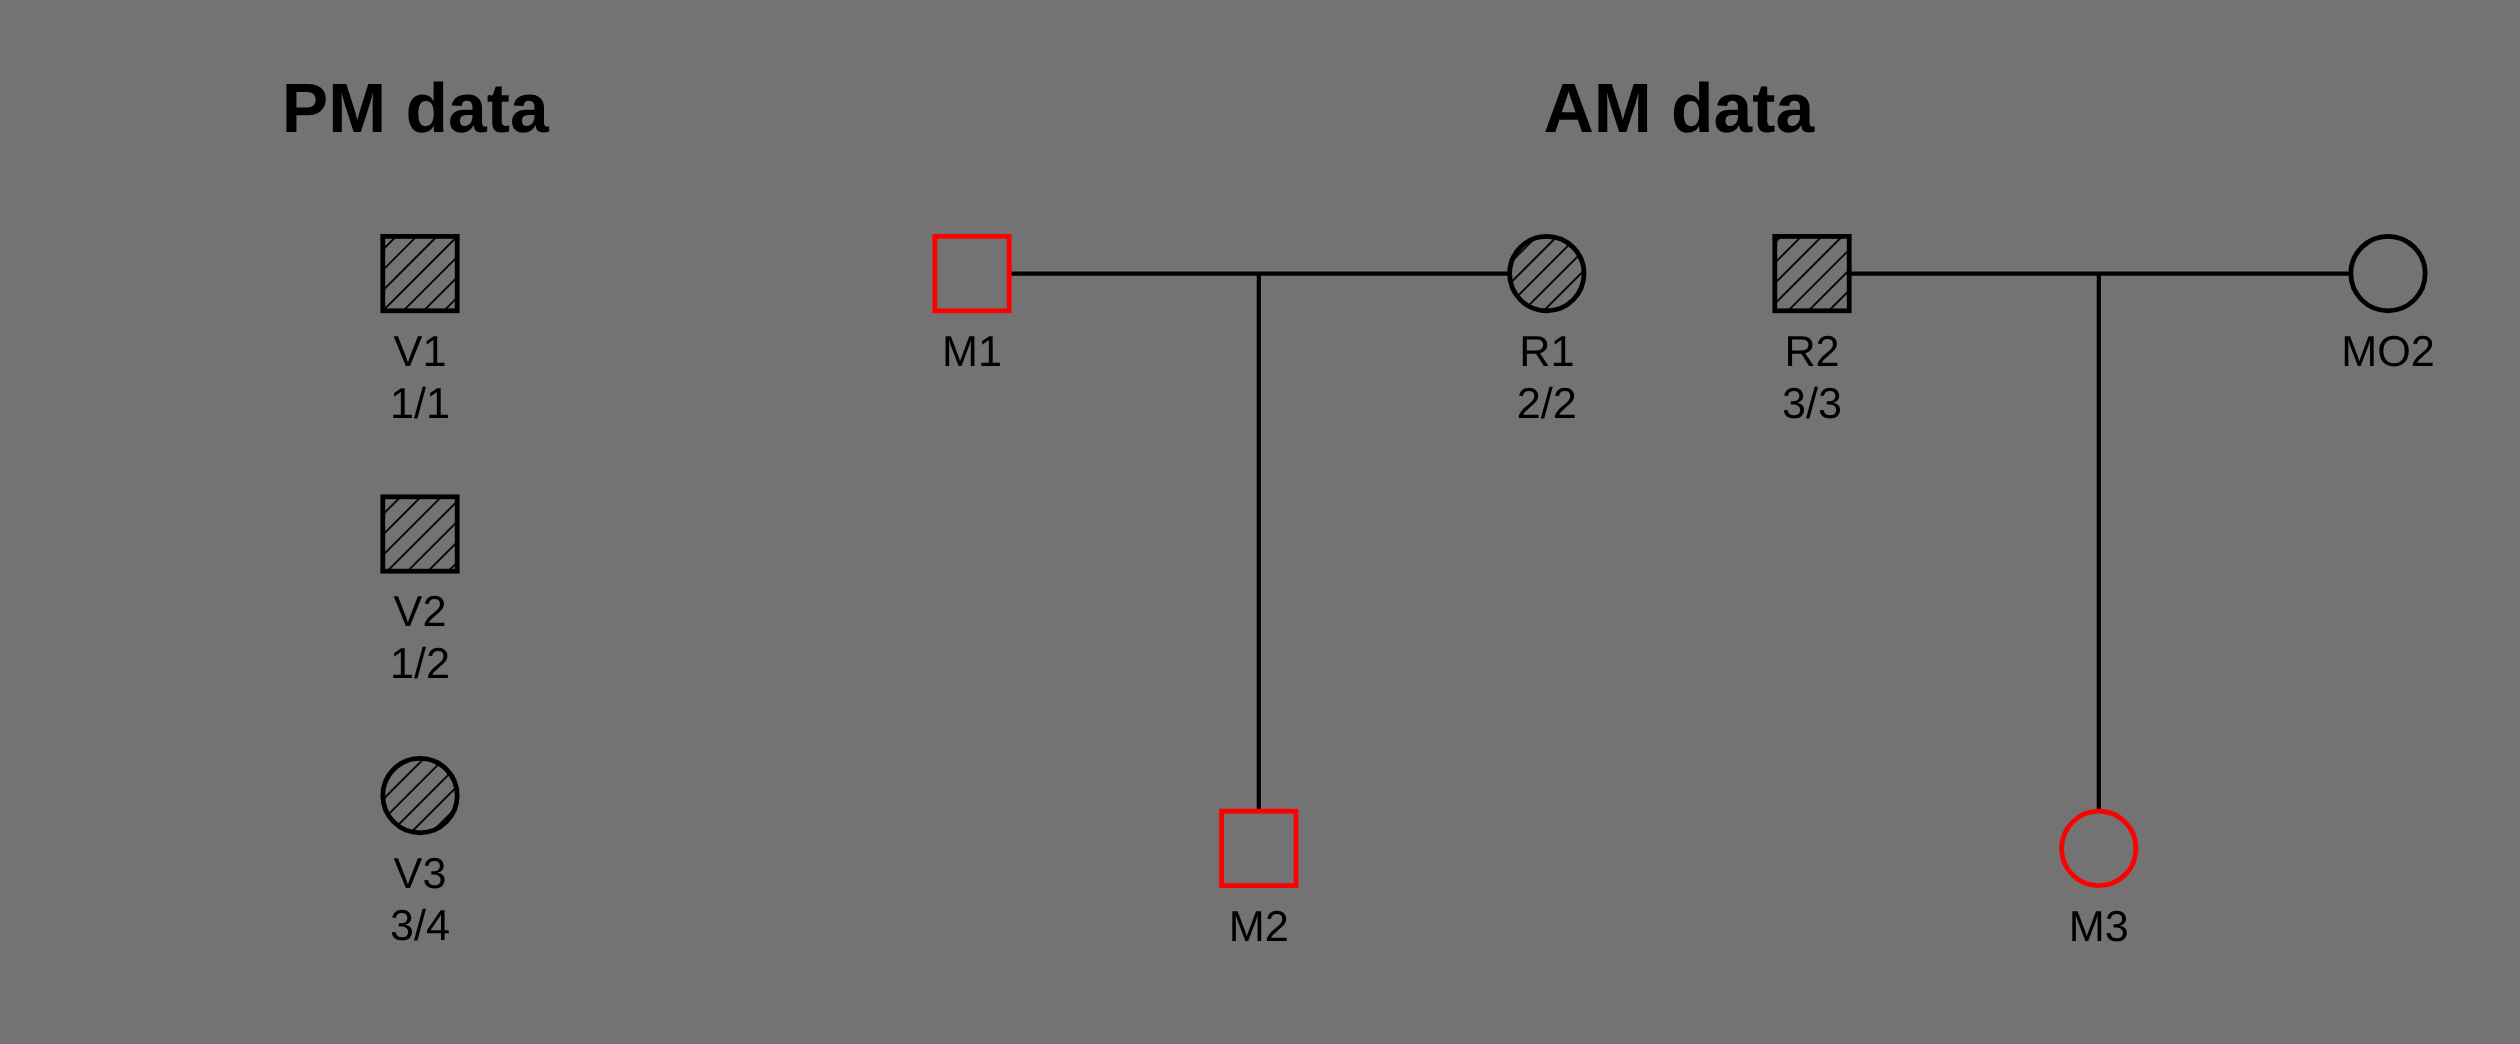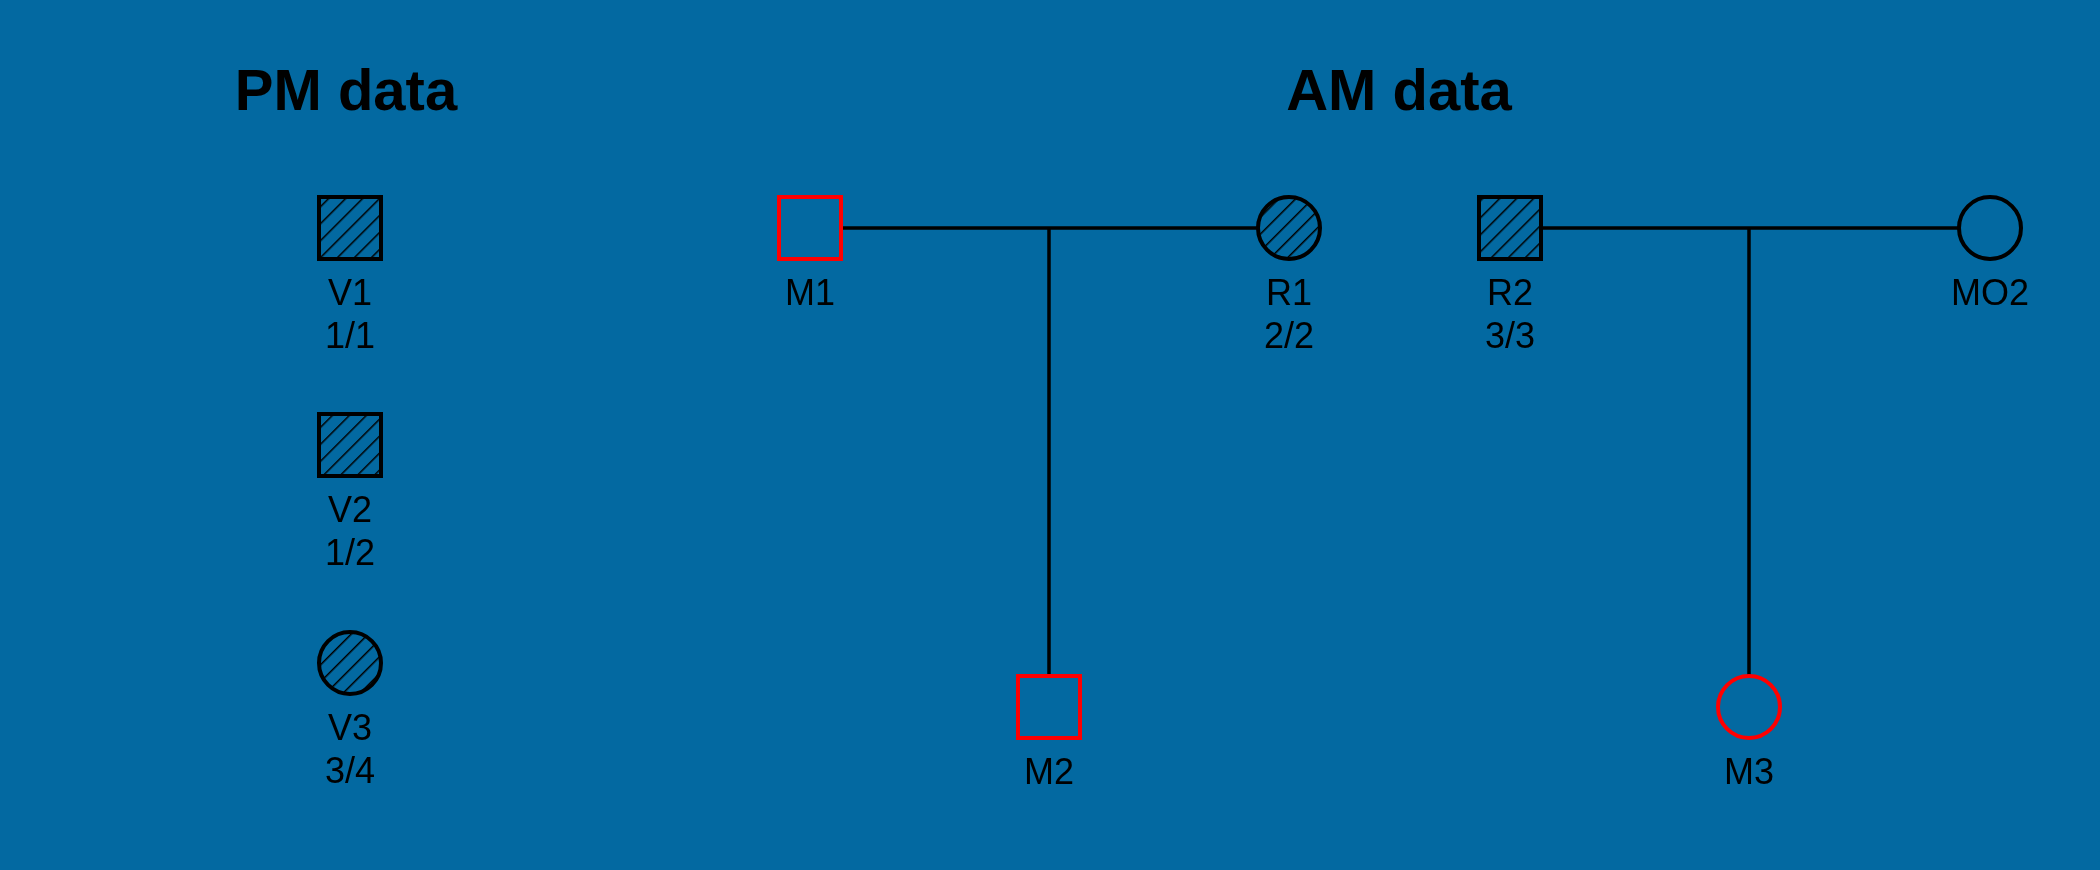--- a/index.html
+++ b/index.html
@@ -1,16 +1,16 @@
 <!DOCTYPE html>
 <html><head>
 <meta charset="utf-8">
 <style>
   html, body { margin: 0; padding: 0; background: #FFFFFF; }
-  .stage { width: 2100px; height: 870px; position: relative; background: #0369a1; }
+  .stage { width: 2100px; height: 870px; position: relative; background: #737373; }
   svg { display: block; }
   text { font-family: "Liberation Sans", sans-serif; fill: #000000; }
   .title { font-size: 58px; font-weight: bold; text-anchor: middle; }
   .lbl   { font-size: 36px; text-anchor: middle; }
   .sym-hatched { fill: url(#hatch); stroke-width: 4px; }
   .sym-open    { fill: none; stroke-width: 4px; }
   .rel-line { stroke: #000000; stroke-width: 3.5px; fill: none; }
 </style>
 </head>
 <body>

